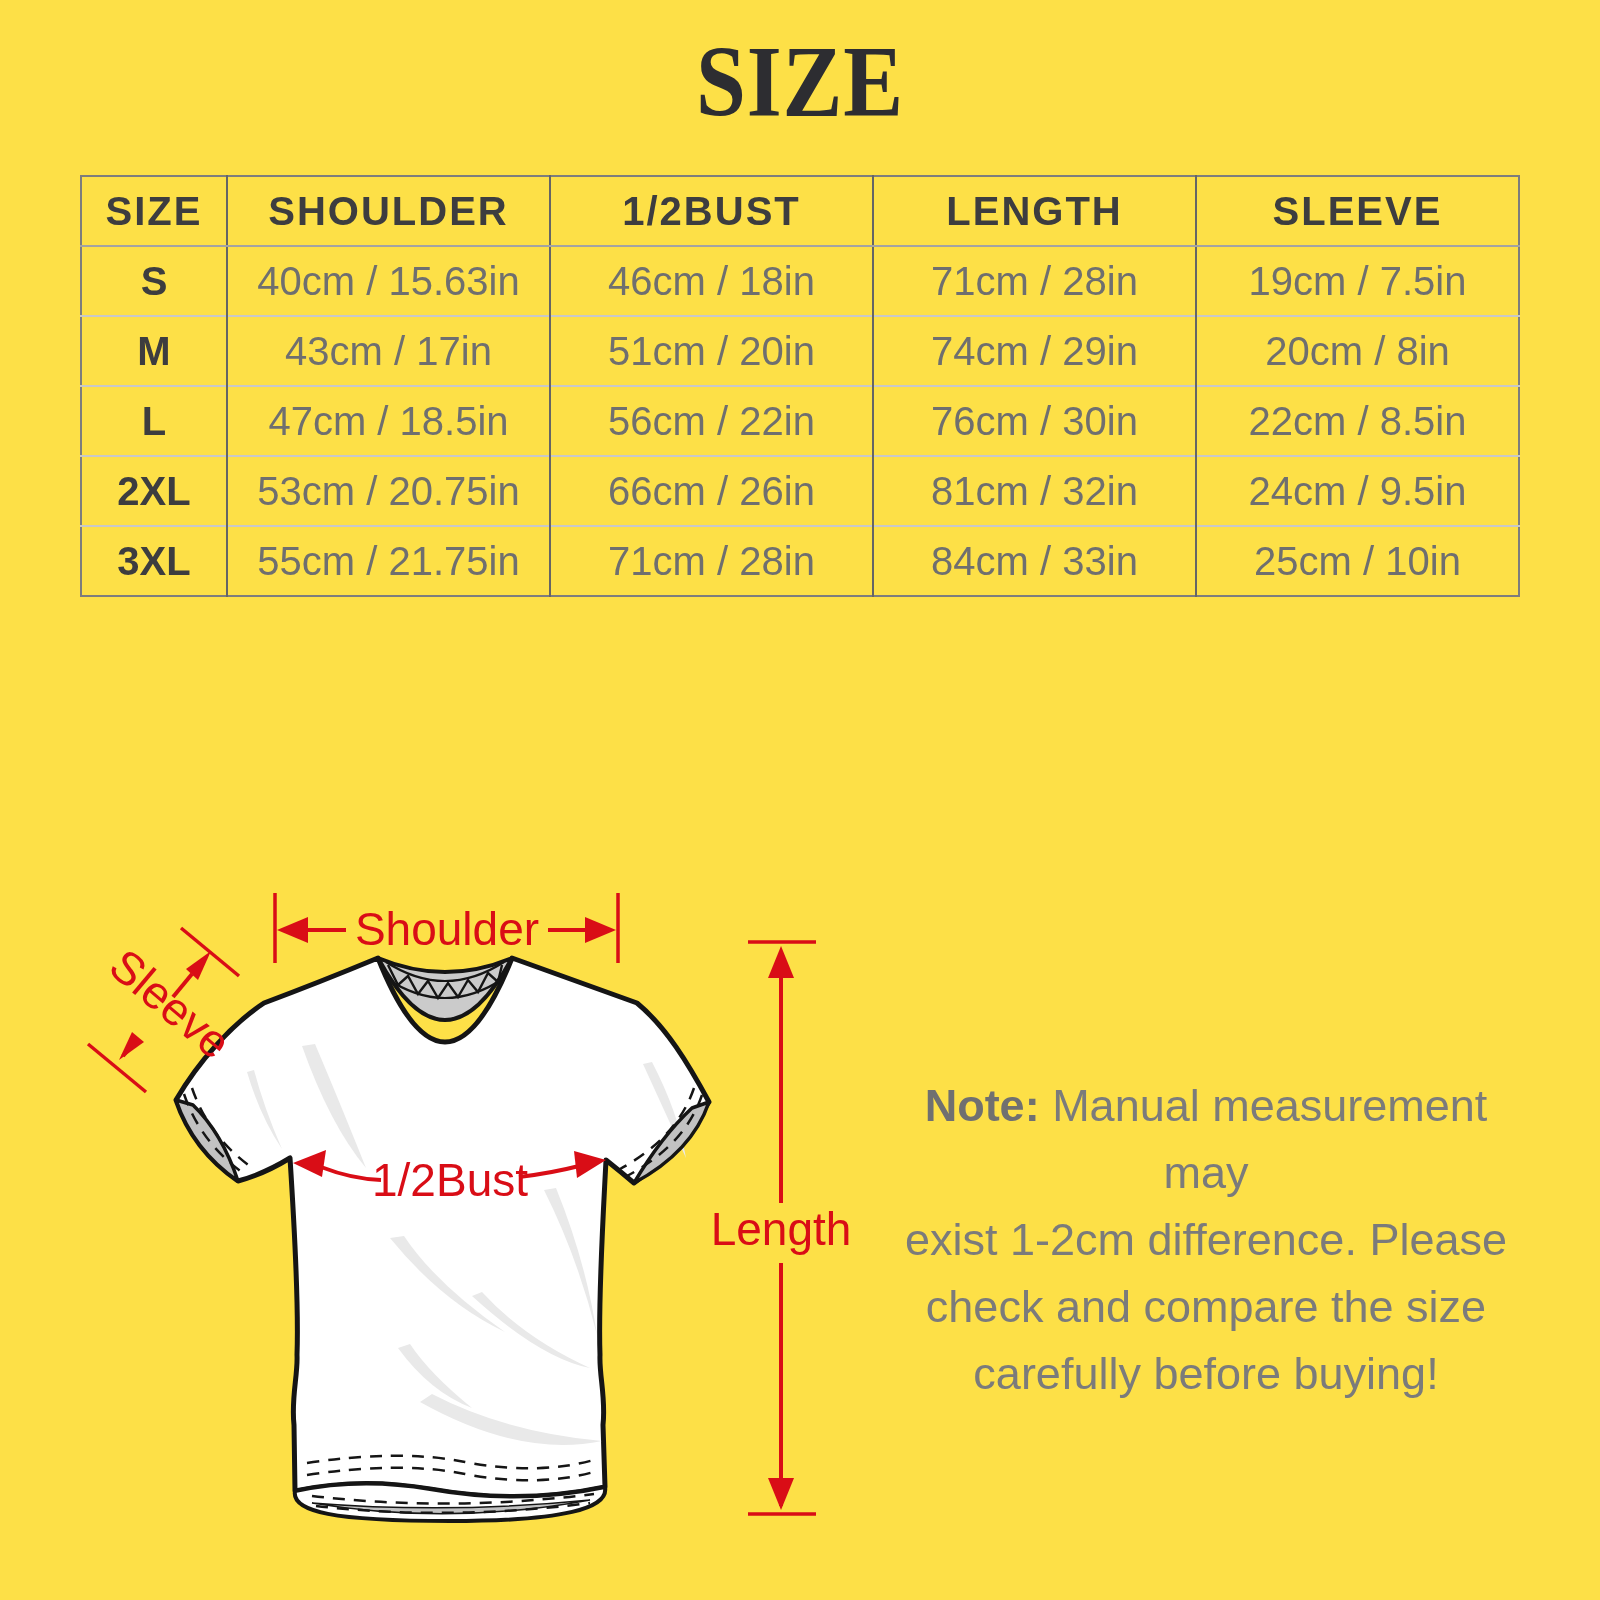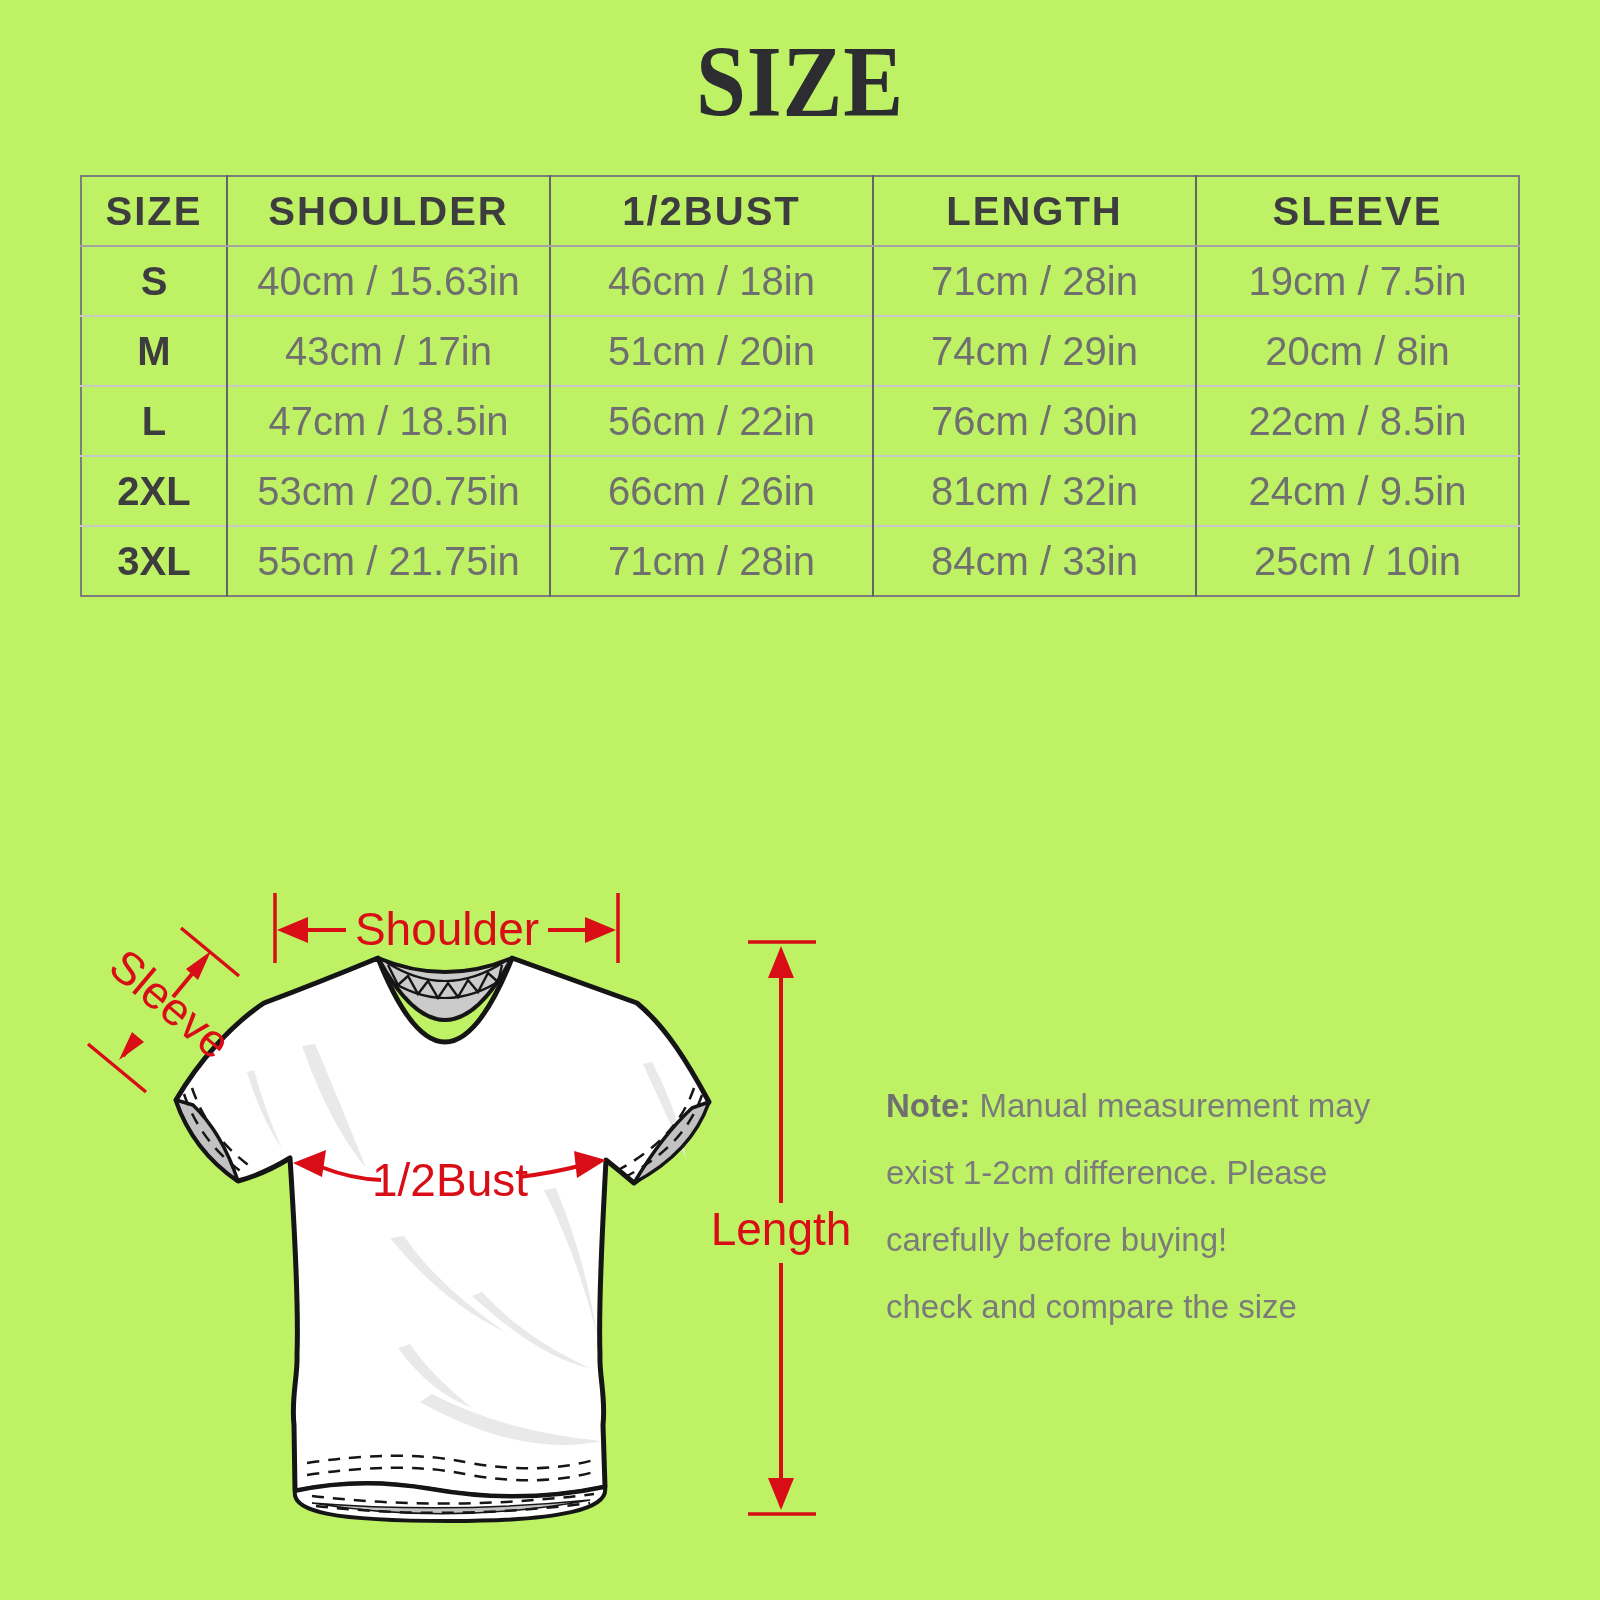--- a/index.html
+++ b/index.html
@@ -1,35 +1,35 @@
 <!DOCTYPE html>
 <html><head>
 <meta charset="utf-8">
 <style>
   html,body{margin:0;padding:0;background:#fff;}
-  .page{position:relative;width:1600px;height:1600px;background:#bef264;overflow:hidden;
+  .page{position:relative;width:1600px;height:1600px;background:#fde047;overflow:hidden;
         font-family:"Liberation Sans",sans-serif;}
 
   .page-title{position:absolute;top:26px;left:0;width:100%;text-align:center;
       font-family:"Liberation Serif",serif;font-weight:700;font-size:102px;line-height:1.1;
       color:#2d2d31;transform:scaleX(.88);letter-spacing:1px;}
 
   table.size-table{position:absolute;left:80px;top:175px;width:1440px;
       border-collapse:collapse;table-layout:fixed;
       border:2px solid #7d7d7d;font-size:40px;}
   .size-table col.c-size{width:146px;}
   .size-table th,.size-table td{height:68px;text-align:center;vertical-align:middle;padding:0;}
   .size-table th{font-weight:700;color:#3d3d3f;letter-spacing:2px;border-bottom:2px solid #a3a3a3;}
   .size-table th + th, .size-table td + td{border-left:2px solid #656565;}
   .size-table tbody tr + tr td{border-top:2px solid #c8c8c8;}
   .size-table td{color:#6f6f6f;}
   .size-table td.size-col{font-weight:700;color:#3d3d3f;}
 
   .note-block{position:absolute;left:886px;top:1072px;width:640px;
-      font-size:33px;line-height:67px;color:#7b7b7b;}
+      font-size:45px;line-height:67px;color:#7b7b7b;text-align:center;}
   .note-block b{font-weight:700;color:#707070;}
 
   svg.diagram{position:absolute;left:60px;top:860px;}
   svg.diagram text{font-family:"Liberation Sans",sans-serif;}
   .red-label{fill:#d90d16;font-size:46px;}
   .shirt-line{fill:none;stroke:#151515;}
   .dash{fill:none;stroke:#151515;stroke-width:2.5;stroke-dasharray:12 9;}
 </style>
 </head>
 <body>
@@ -190,17 +190,17 @@
       <line x1="781" y1="1263" x2="781" y2="1506" stroke-width="4"></line>
       <polygon points="781,1510 768,1478 794,1478" stroke="none"></polygon>
       <line x1="748" y1="1514" x2="816" y2="1514" stroke-width="3.5"></line>
       <text class="red-label" x="781" y="1245" text-anchor="middle" stroke="none" font-size="46">Length</text>
     </g>
   </svg>
 
   <div class="note-block">
     <div><b>Note:</b><span> Manual measurement may</span></div>
     <div>exist 1-2cm difference. Please</div>
+    <div>check and compare the size</div>
     <div>carefully before buying!</div>
-    <div>check and compare the size</div>
   </div>
 
 </div>
 
 </body></html>

